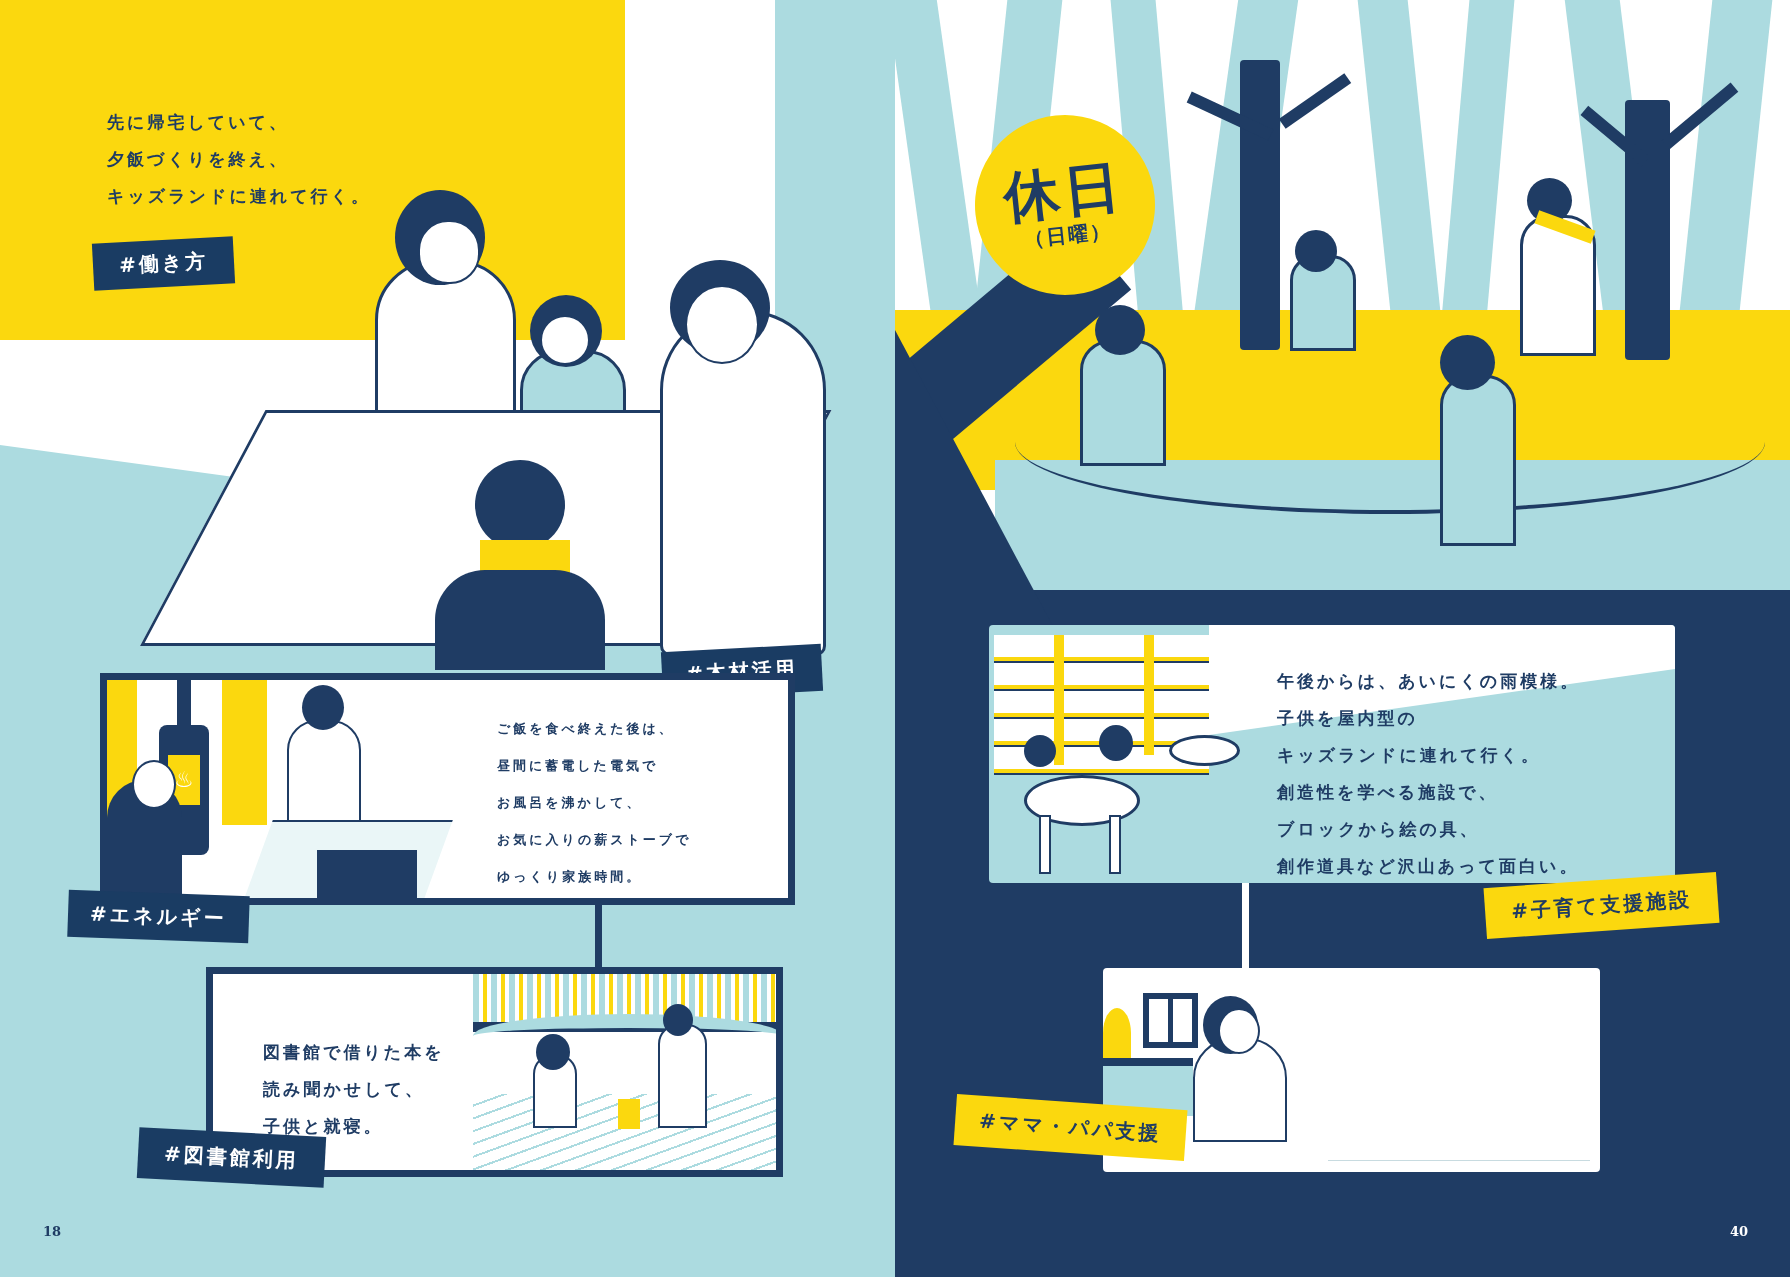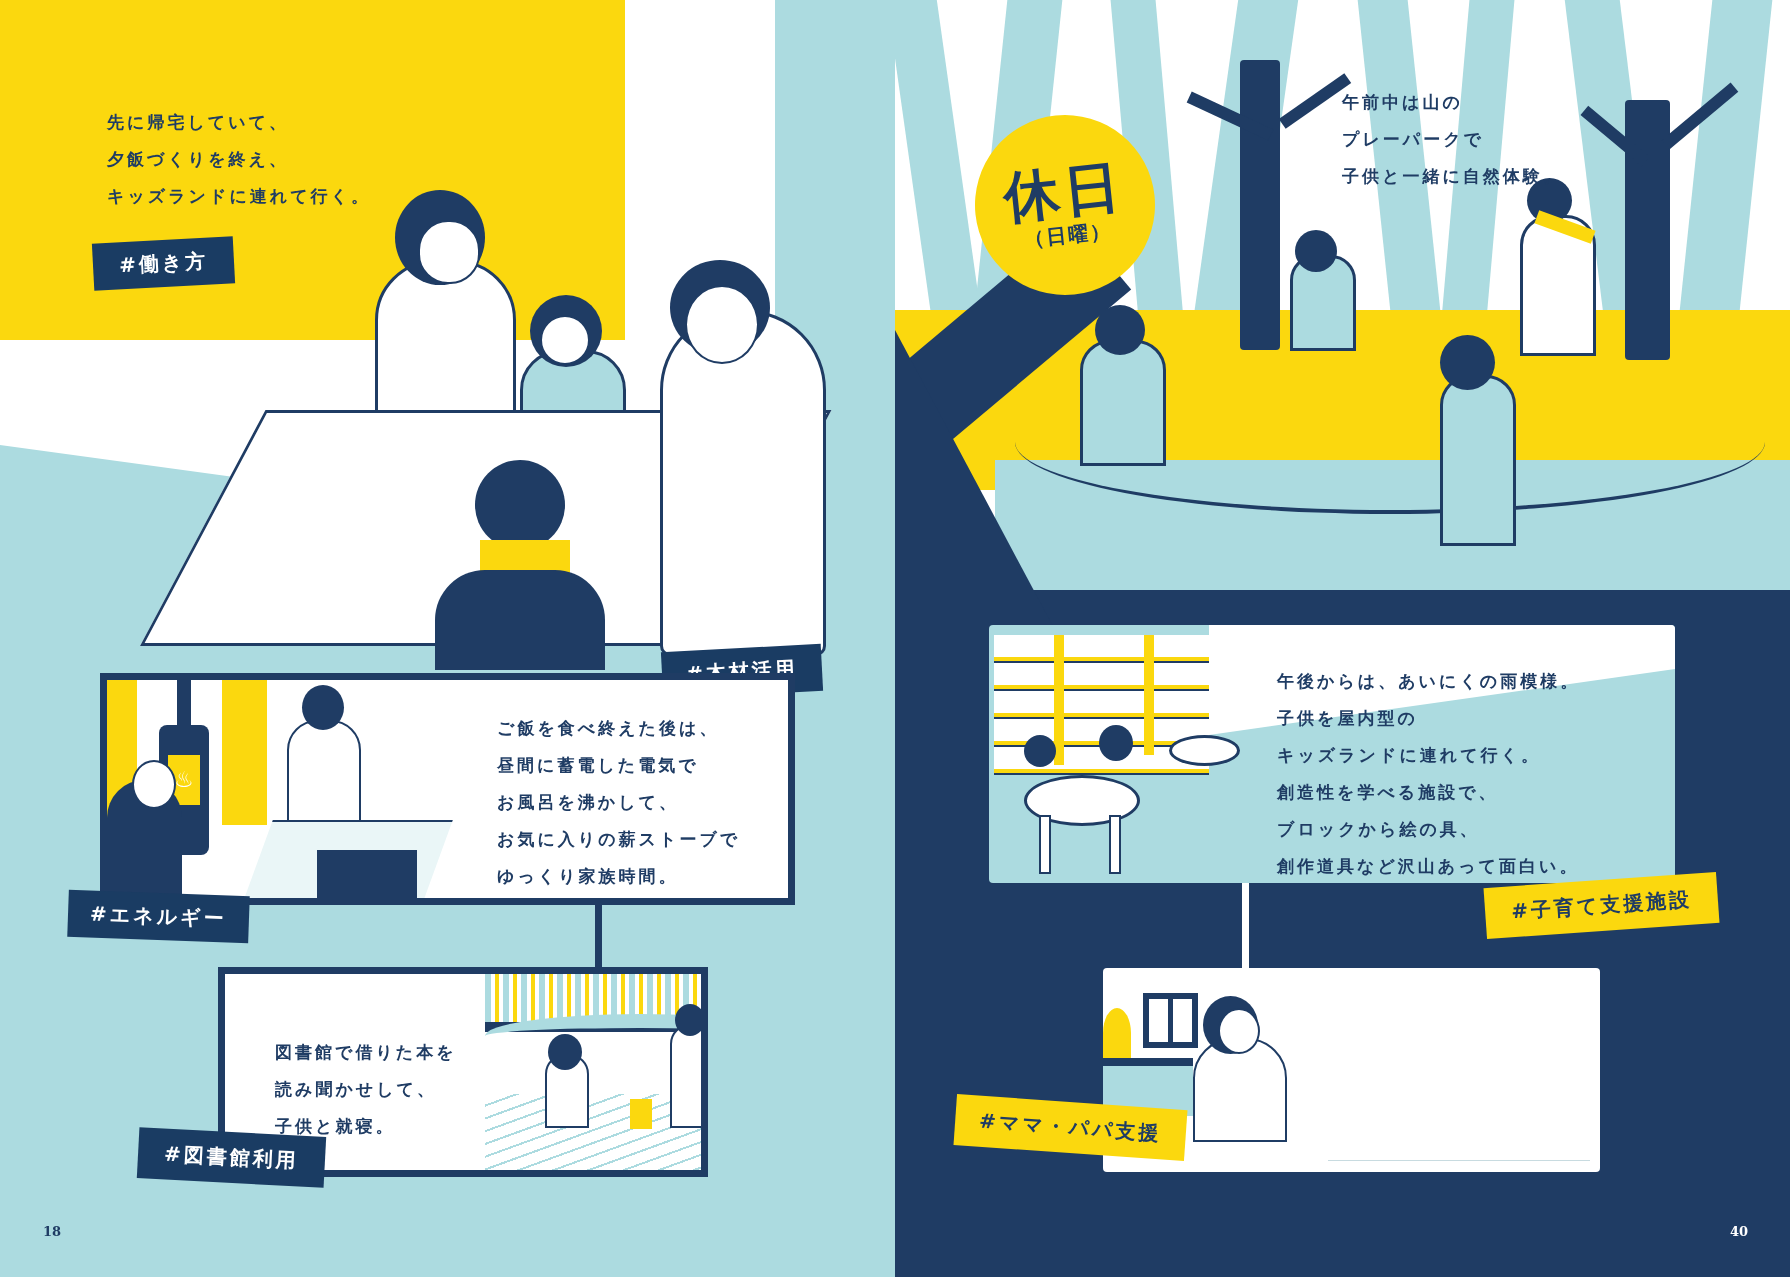--- a/index.html
+++ b/index.html
@@ -75,32 +75,32 @@
       <div class="abs navy" style="left:52px;top:45px;width:50px;height:130px;border-radius:8px;">
         <div class="abs" style="left:9px;top:30px;width:32px;height:50px;background:#fbd80e;color:#fff;font-size:22px;text-align:center;line-height:50px;">♨</div>
       </div>
       <div class="abs" style="left:0;top:100px;width:75px;height:125px;background:#1f3c64;border-radius:40px 40px 0 0;"></div>
       <div class="abs face" style="left:25px;top:80px;width:40px;height:45px;"></div>
       <div class="abs" style="left:180px;top:40px;width:70px;height:110px;background:#fff;border:2px solid #1f3c64;border-radius:30px 30px 0 0;"></div>
       <div class="abs person-head" style="left:195px;top:5px;width:42px;height:45px;"></div>
       <div class="abs" style="left:150px;top:140px;width:180px;height:85px;background:#eaf6f7;border-top:2px solid #1f3c64;transform:skewX(-20deg);"></div>
       <div class="abs navy" style="left:210px;top:170px;width:100px;height:55px;"></div>
     </div>
-    <div class="abs narration" style="left:390px;top:30px;font-size:17px;line-height:37px;">ご飯を食べ終えた後は、
+    <div class="abs narration" style="left:390px;top:30px;font-size:13px;line-height:37px;">ご飯を食べ終えた後は、
 昼間に蓄電した電気で
 お風呂を沸かして、
 お気に入りの薪ストーブで
 ゆっくり家族時間。</div>
   </div>
 
   <div class="abs tag tag-navy" style="left:68px;top:893px;transform:rotate(2deg);padding:10px 22px;">#エネルギー</div>
 
   <div class="abs connector" style="left:595px;top:905px;height:64px;"></div>
 
-  <div class="abs panel" style="left:218px;top:967px;width:490px;height:210px;">
+  <div class="abs panel" style="left:206px;top:967px;width:577px;height:210px;">
     <div class="abs narration" style="left:50px;top:60px;font-size:17px;line-height:37px;">図書館で借りた本を
 読み聞かせして、
 子供と就寝。</div>
     <div class="abs" style="left:260px;top:0;width:310px;height:200px;">
       <div class="abs" style="left:0;top:0;width:310px;height:48px;background:repeating-linear-gradient(90deg,#acdbe0 0 6px,#fff 6px 10px,#fbd80e 10px 14px,#fff 14px 18px);border-bottom:10px solid #1f3c64;"></div>
       <div class="abs" style="left:0;top:40px;width:310px;height:30px;border-top:14px solid #acdbe0;border-radius:50%;"></div>
       <div class="abs" style="left:0;top:120px;width:310px;height:80px;background:repeating-linear-gradient(160deg,#fff 0 10px,#acdbe0 10px 12px);"></div>
       <div class="abs" style="left:60px;top:80px;width:40px;height:70px;background:#fff;border:2px solid #1f3c64;border-radius:20px 20px 0 0;"></div>
       <div class="abs person-head" style="left:63px;top:60px;width:34px;height:36px;"></div>
       <div class="abs" style="left:145px;top:125px;width:22px;height:30px;background:#fbd80e;"></div>
@@ -149,23 +149,20 @@
   <div class="abs person-head" style="left:545px;top:335px;width:55px;height:55px;"></div>
   <div class="abs" style="left:625px;top:215px;width:70px;height:135px;background:#fff;border:3px solid #1f3c64;border-radius:30px 30px 0 0;"></div>
   <div class="abs person-head" style="left:632px;top:178px;width:45px;height:45px;"></div>
   <div class="abs" style="left:640px;top:220px;width:60px;height:14px;background:#fbd80e;transform:rotate(20deg);"></div>
 
   <div id="badge" class="abs" style="left:80px;top:115px;">
     <div id="badge-title">休日</div>
     <div id="badge-sub">（日曜）</div>
   </div>
 
-  <div class="abs narration" style="left:447px;top:84px;">午前中は山の
-プレーパークで
-子供と一緒に自然体験。</div>
 
   <div class="abs panel-r" style="left:94px;top:625px;width:686px;height:258px;background:#acdbe0;">
     <div class="abs" style="left:220px;top:0;width:466px;height:110px;background:#fff;clip-path:polygon(0 0,100% 0,100% 40%,0 100%);"></div>
     <div class="abs" style="left:5px;top:10px;width:215px;height:140px;background:repeating-linear-gradient(180deg,#fff 0 22px,#fbd80e 22px 26px,#1f3c64 26px 28px);"></div>
     <div class="abs shelf-y" style="left:65px;top:10px;width:10px;height:130px;"></div>
     <div class="abs shelf-y" style="left:155px;top:10px;width:10px;height:120px;"></div>
     <div class="abs" style="left:35px;top:150px;width:110px;height:45px;background:#fff;border:3px solid #1f3c64;border-radius:50%;"></div>
     <div class="abs" style="left:50px;top:190px;width:8px;height:55px;background:#fff;border:2px solid #1f3c64;"></div>
     <div class="abs" style="left:120px;top:190px;width:8px;height:55px;background:#fff;border:2px solid #1f3c64;"></div>
     <div class="abs" style="left:180px;top:110px;width:65px;height:25px;background:#fff;border:3px solid #1f3c64;border-radius:50%;"></div>

